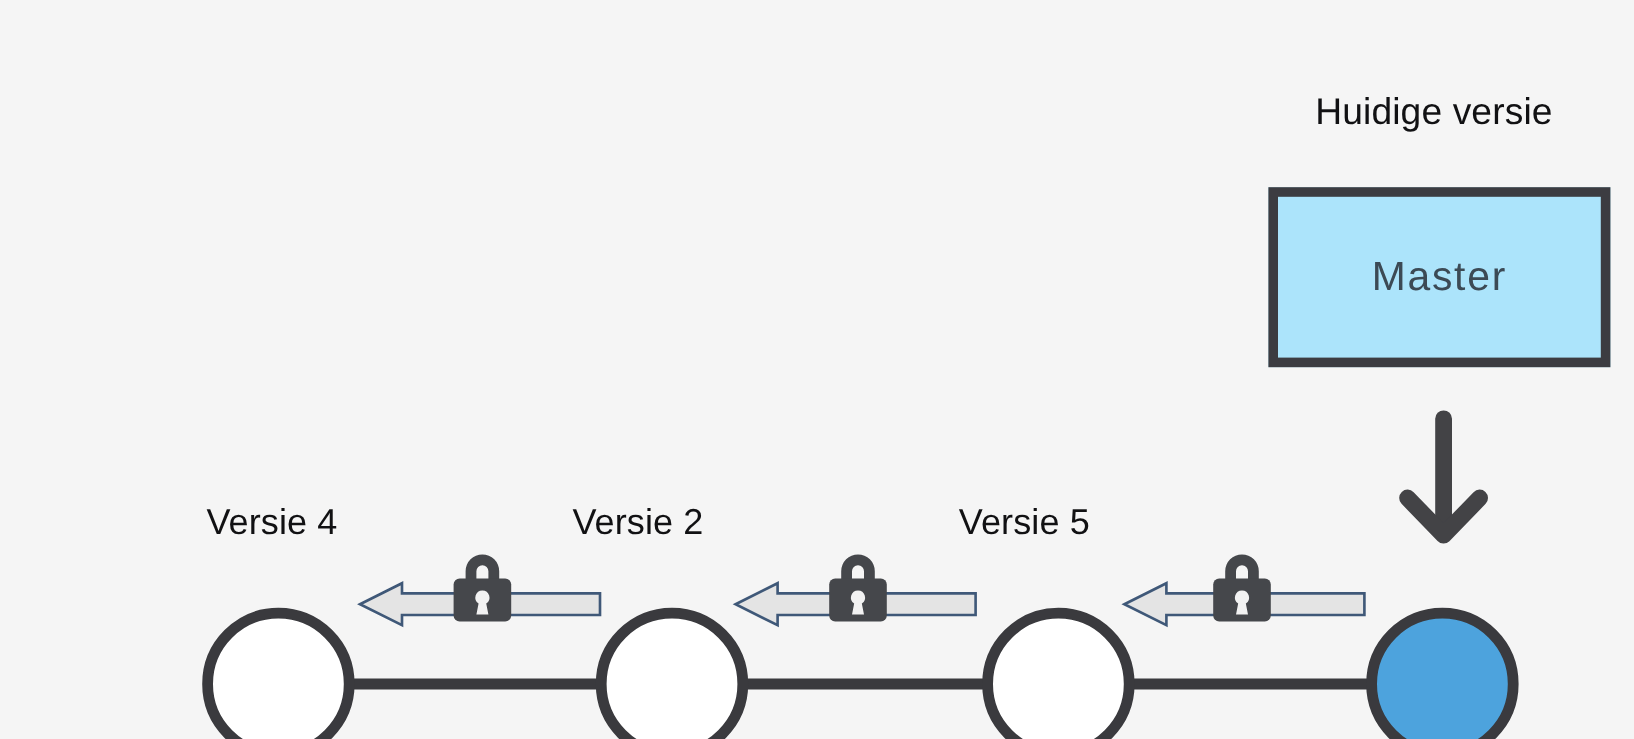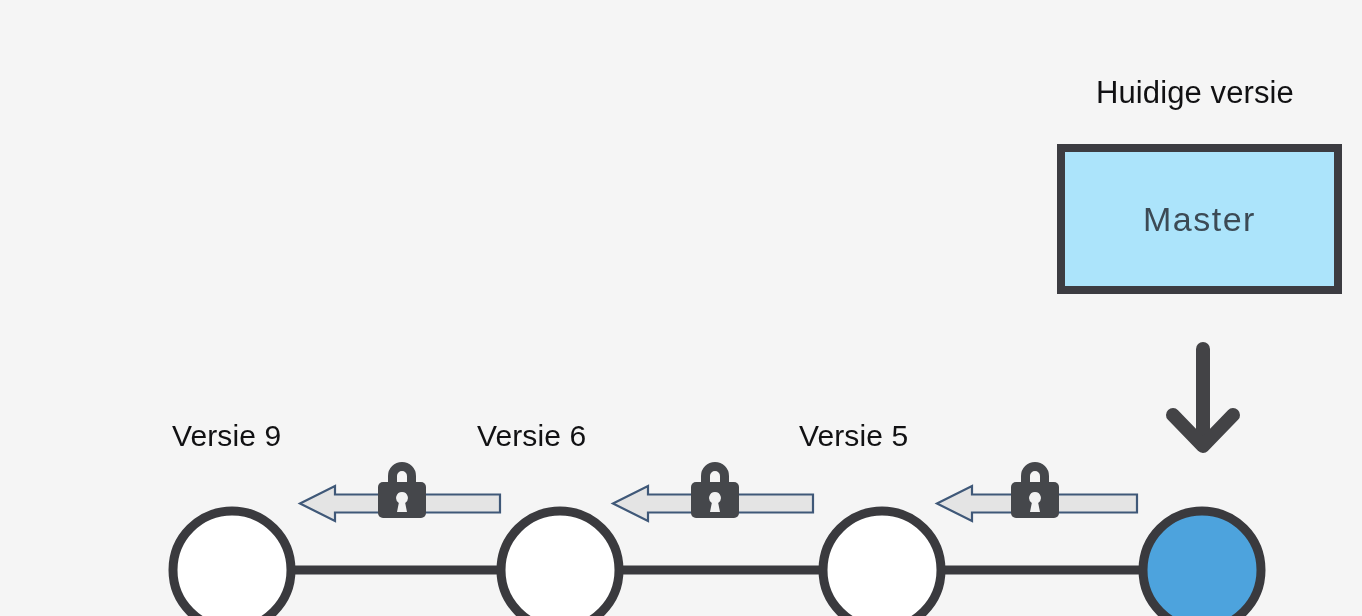--- a/index.html
+++ b/index.html
@@ -50,21 +50,21 @@
     top: 385px;
   }
   #label-versie-1 { left: 172px; }
   #label-versie-2 { left: 477px; }
   #label-versie-3 { left: 799px; }
 
   
   #master-box {
     position: absolute;
     left: 1057px;
-    top: 108px;
+    top: 120px;
     width: 285px;
     height: 150px;
     box-sizing: border-box;
     background: #ace4fb;
     border: 8px solid #3c3c41;
     display: flex;
     align-items: center;
     justify-content: center;
   }
   #master-box-label {
@@ -129,20 +129,20 @@
   </svg>
 
   <div class="layer" style="pointer-events:none">
 
     <div class="label" id="label-huidige-versie">Huidige versie</div>
 
     <div id="master-box" style="pointer-events:auto">
       <span id="master-box-label">Master</span>
     </div>
 
-    <div class="label version-label" id="label-versie-1">Versie 9</div>
+    <div class="label version-label" id="label-versie-1">Versie 4</div>
 
-    <div class="label version-label" id="label-versie-2">Versie 6</div>
+    <div class="label version-label" id="label-versie-2">Versie 2</div>
 
     <div class="label version-label" id="label-versie-3">Versie 5</div>
   </div>
 
 </div>
 
 </body></html>

